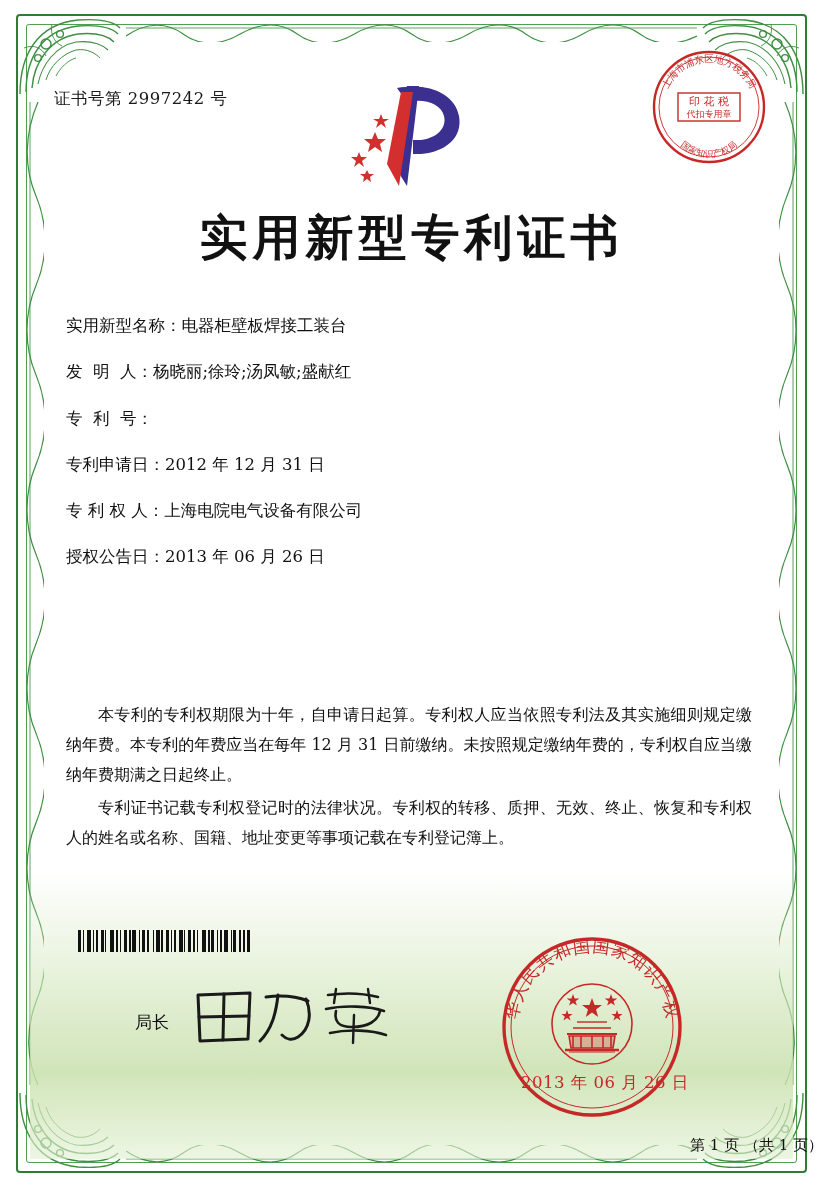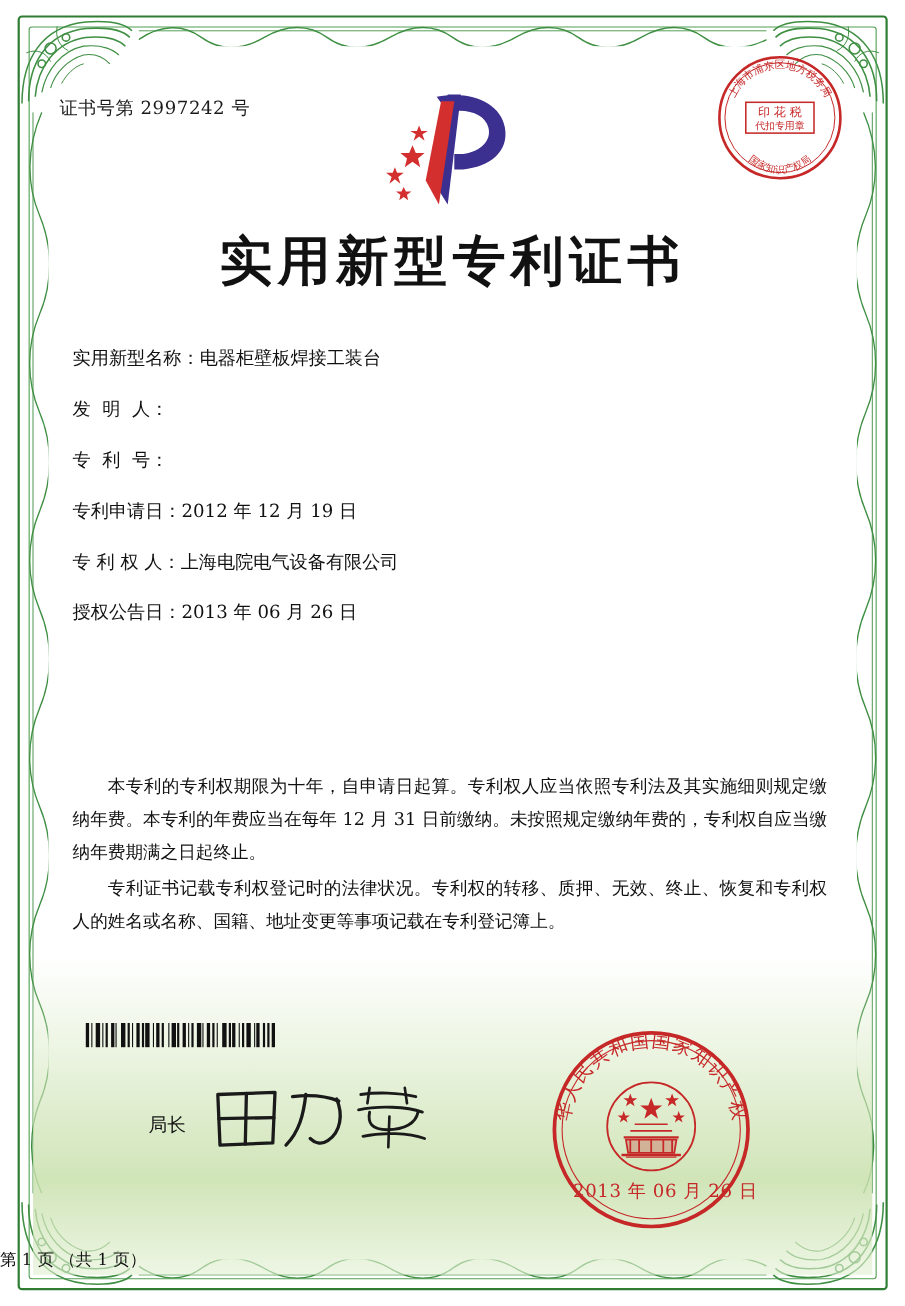--- a/index.html
+++ b/index.html
@@ -185,21 +185,21 @@
     left: 521px; top: 1072px;
     font-size: 16.5px;
     color: #c62828;
     letter-spacing: 0.5px;
     white-space: nowrap;
   }
 
   .page-num {
     position: absolute;
     left: 0; right: 0; bottom: 32px;
-    text-align: left;
+    text-align: right;
     font-size: 15px;
     color: #111;
   }
 </style>
 </head>
 <body>
 
 <div class="page">
 
   <div class="border-outer"></div>
@@ -345,27 +345,28 @@
 
   <div class="title">实用新型专利证书</div>
 
   <div class="fields">
     <div class="field-row">
       <span class="field-label">实用新型名称：</span>
       <span class="field-value">电器柜壁板焊接工装台</span>
     </div>
     <div class="field-row">
       <span class="field-label">发  明  人：</span>
+      <span class="field-value">杨晓丽;徐玲;汤凤敏;盛献红</span>
     </div>
     <div class="field-row">
       <span class="field-label">专  利  号：</span>
     </div>
     <div class="field-row">
       <span class="field-label">专利申请日：</span>
-      <span class="field-value">2012 年 12 月 19 日</span>
+      <span class="field-value">2012 年 12 月 31 日</span>
     </div>
     <div class="field-row">
       <span class="field-label">专 利 权 人：</span>
       <span class="field-value">上海电院电气设备有限公司</span>
     </div>
     <div class="field-row">
       <span class="field-label">授权公告日：</span>
       <span class="field-value">2013 年 06 月 26 日</span>
     </div>
   </div>

